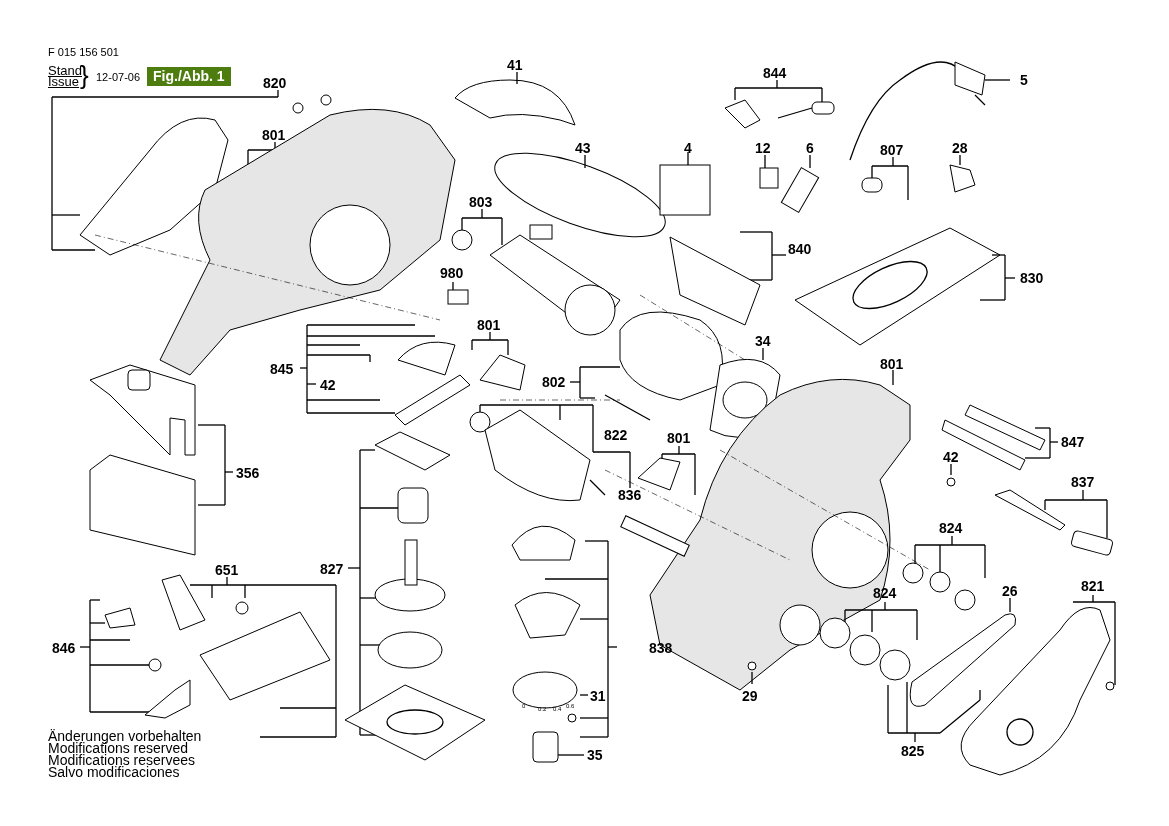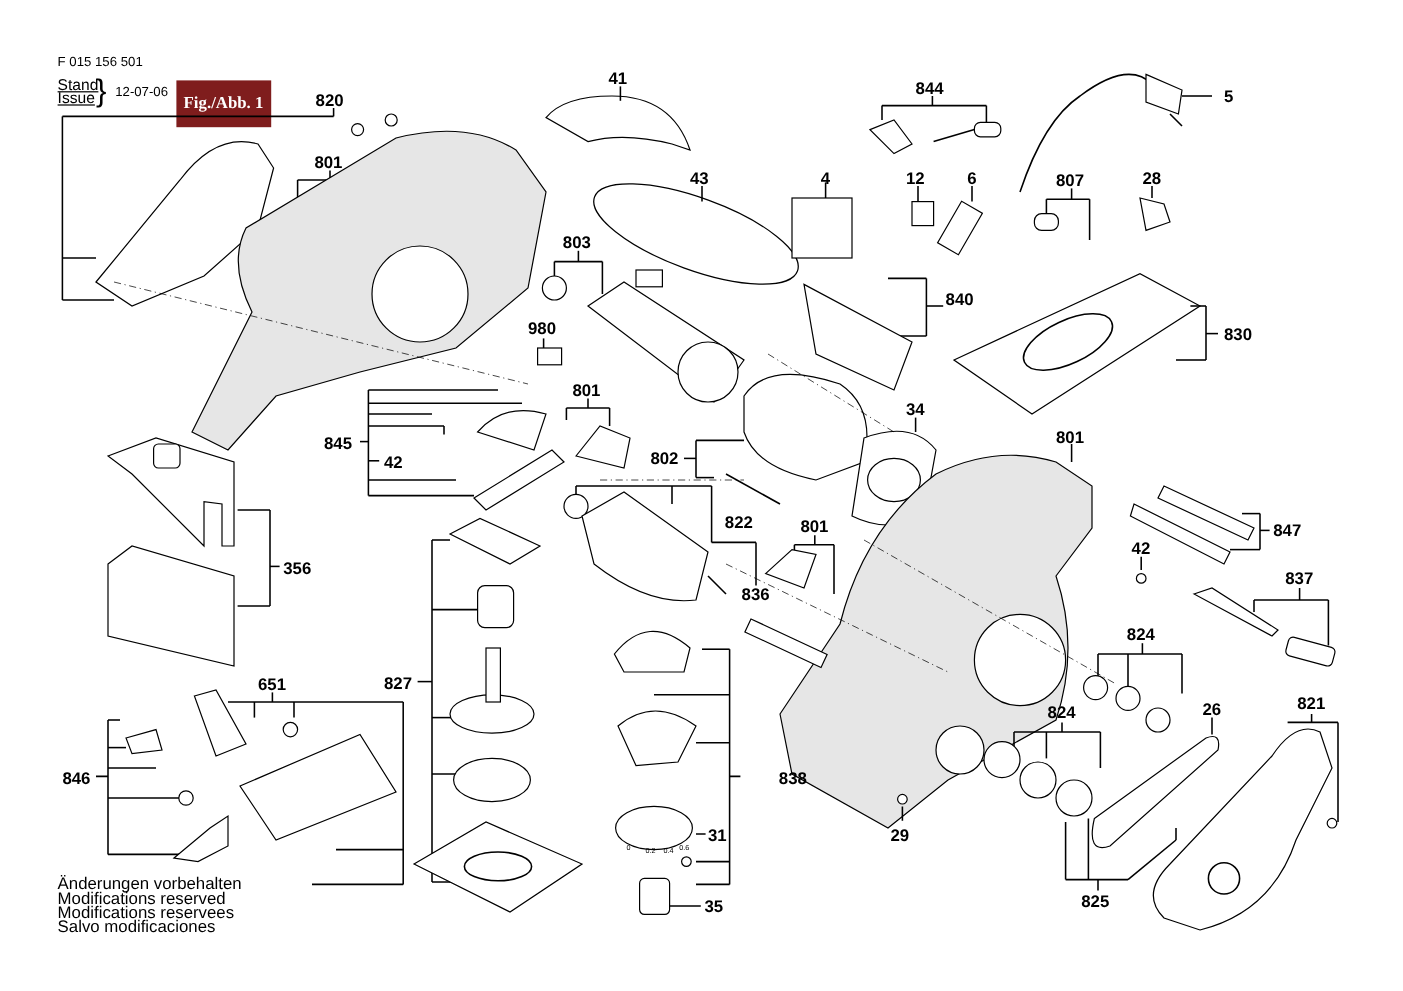--- a/index.html
+++ b/index.html
@@ -1,21 +1,21 @@
 <!DOCTYPE html>
 <html><head>
 <meta charset="utf-8">
 <style>
   html, body { margin:0; padding:0; background:#ffffff; }
   body { width:1169px; height:826px; position:relative; overflow:hidden; font-family:"Liberation Sans", sans-serif; color:#000; }
   .abs { position:absolute; }
   .hdr { font-size:11px; line-height:12px; }
   .stand { font-size:13px; line-height:10px;text-decoration:underline; }
   .brace { font-size:26px; line-height:26px; font-weight:300; }
-  .figbox { background:#7f1d1d; color:#fff; font-weight:bold; font-size:14px; padding:11px 6px; line-height:17px;font-family:Liberation Serif, serif; }
+  .figbox { background:#4d7c0f; color:#fff; font-weight:bold; font-size:14px; padding:1px 6px; line-height:17px; }
   .lbl { font-weight:bold; font-size:14px; line-height:14px; white-space:nowrap; }
   .notes { font-size:14px; line-height:12px; }
   svg.diagram { position:absolute; left:0; top:0; }
   .ln { stroke:#000; stroke-width:1.3; fill:none; }
   .pt { stroke:#000; stroke-width:1; fill:#fff; }
   .ptg { stroke:#000; stroke-width:1; fill:#e6e6e6; }
   .dash { stroke:#000; stroke-width:0.6; stroke-dasharray:6 3 1 3; fill:none; }
 </style>
 </head>
 <body>

